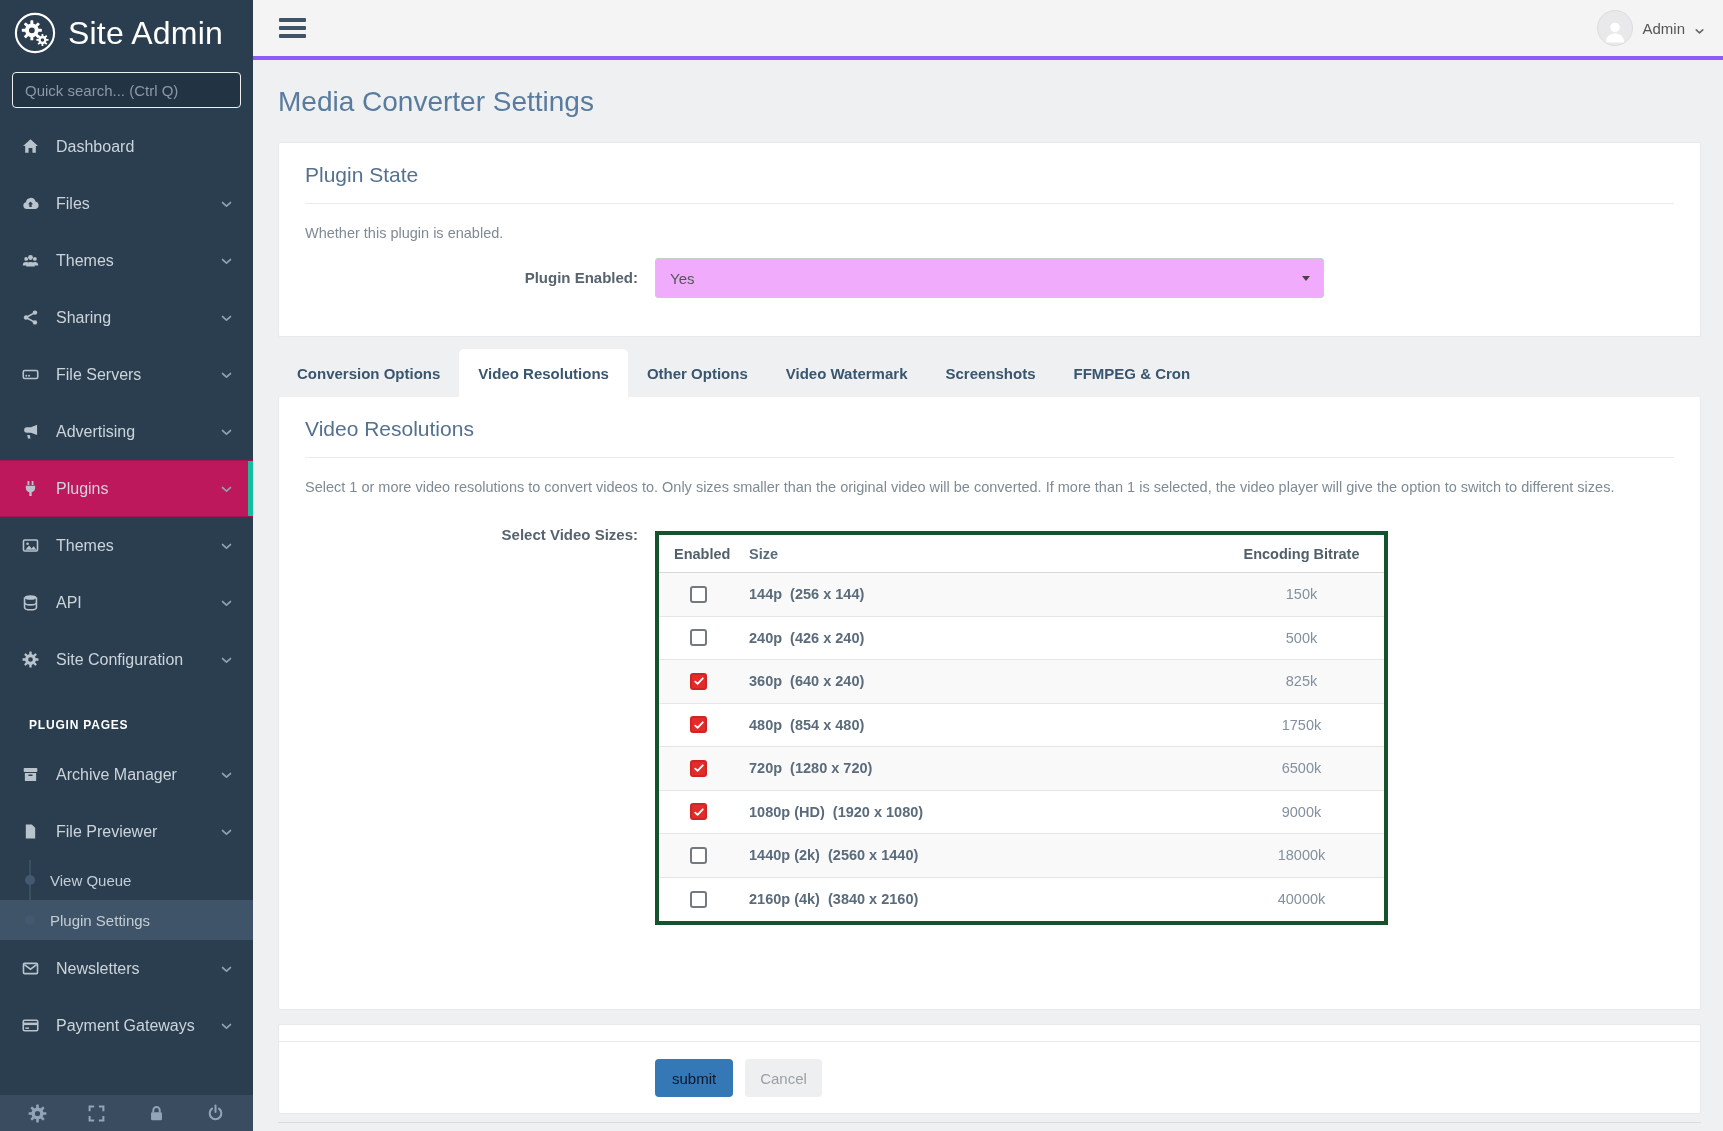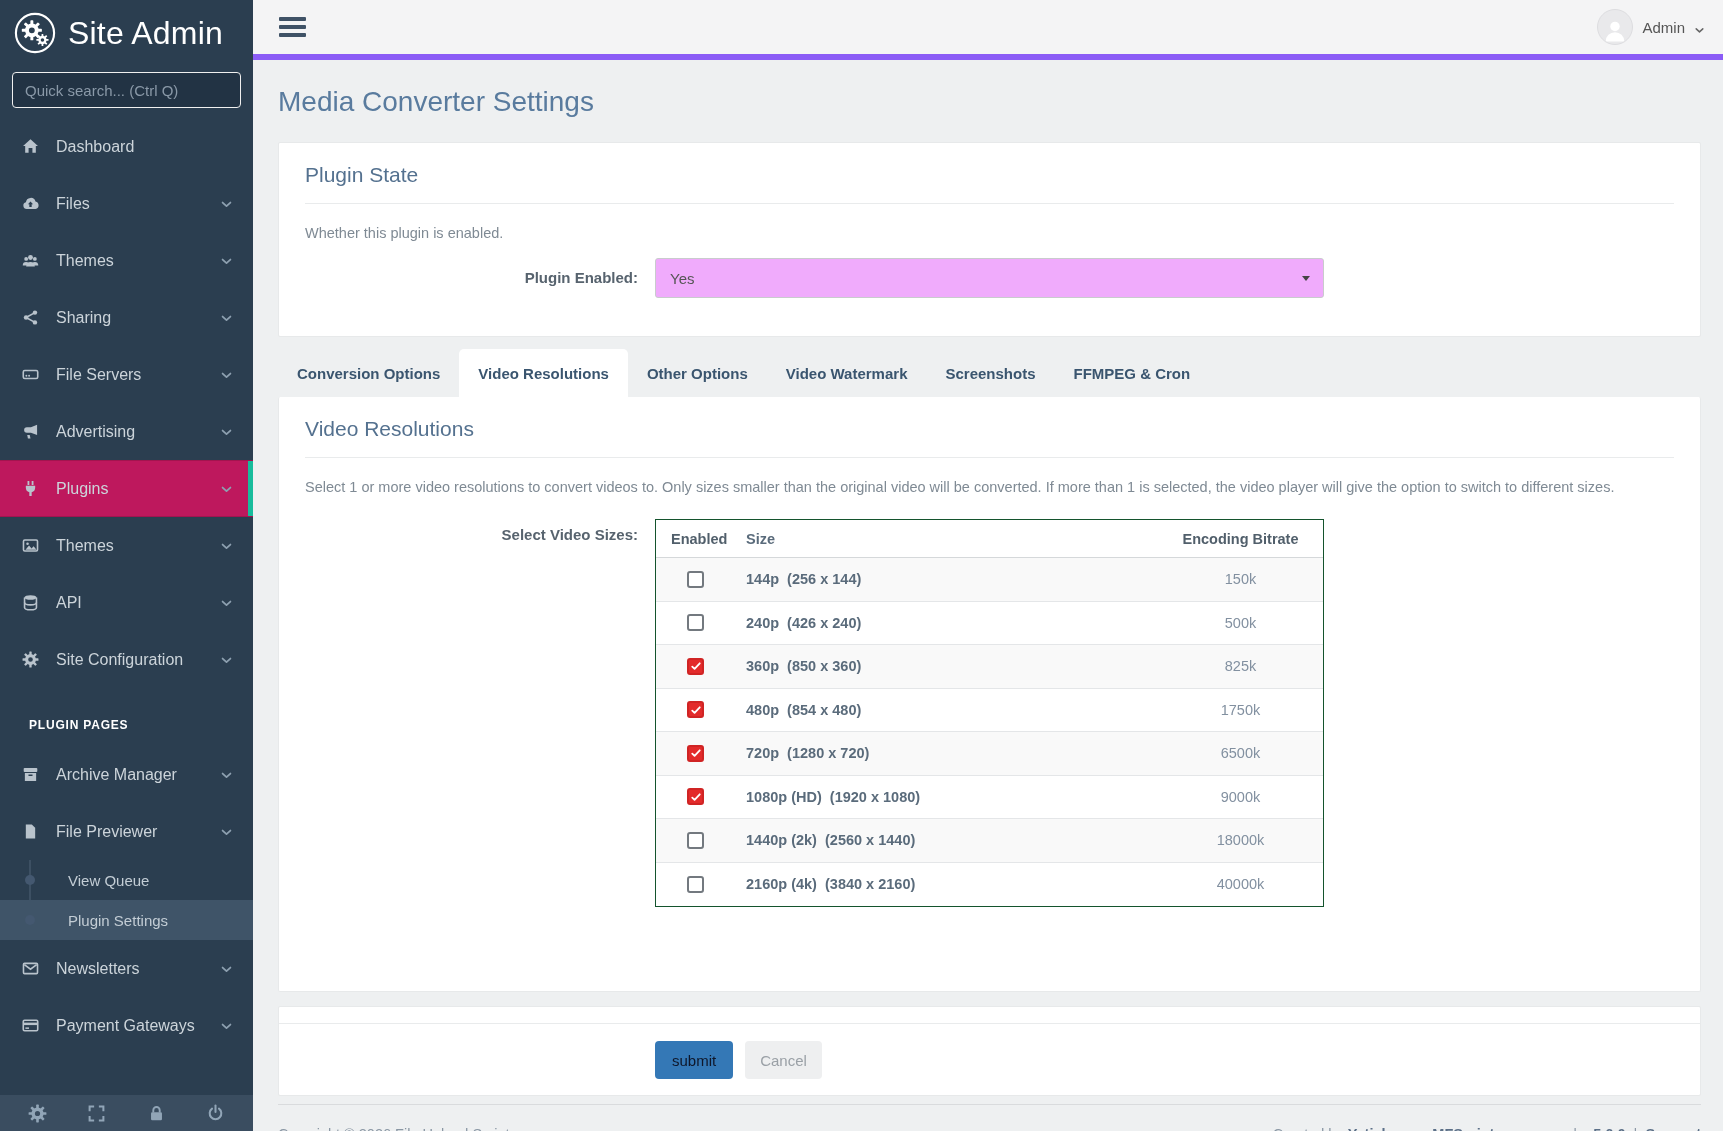--- a/index.html
+++ b/index.html
@@ -29,33 +29,33 @@
   .nav-item.active { background:#be185d; border-top:1px solid rgba(0,0,0,.14);
     border-bottom:1px solid rgba(0,0,0,.14); }
   .nav-item.accent::after { content:""; position:absolute; right:0; top:0; bottom:0;
     width:5px; background:#18bc9c; }
   .nav-heading { color:#fff; font-size:12px; font-weight:bold; letter-spacing:.8px;
     padding:30px 0 14px 29px; }
   .submenu { position:relative; }
   .submenu::before { content:""; position:absolute; left:29px; top:0; bottom:0;
     width:2px; background:#3d5063; }
   .subitem { position:relative; height:40px; display:flex; align-items:center;
-    padding-left:68px; cursor:pointer; }
+    padding-left:50px; cursor:pointer; }
   .subitem::before { content:""; position:absolute; left:25px; top:15px; width:10px; height:10px;
     border-radius:50%; background:#445870; }
   .subitem .nav-lb { color:#c3cdd5; font-size:15px; }
   .subitem.active { background:#3f5468; }
   .side-bottom { margin-top:auto; height:36px; background:#3a4d60; display:flex;
     align-items:center; justify-content:space-around; padding:0 8px; }
   .side-bottom .bicon { color:#91a5b7; width:19px; height:19px; cursor:pointer; }
   .side-bottom .bicon svg { width:19px; height:19px; }
 
   
   .main { flex:1; display:flex; flex-direction:column; height:100%; }
-  .topbar { height:60px; background:#f4f4f5; border-bottom:6px solid #8b5cf6;
+  .topbar { height:60px; background:#f4f4f5; border-bottom:4px solid #8b5cf6;
     display:flex; align-items:center; padding:0 18px 0 26px; flex:none; }
   .hamburger { width:27px; cursor:pointer; }
   .hamburger span { display:block; height:4px; background:#3f5266; border-radius:1px; margin:4px 0; }
   .top-right { margin-left:auto; display:flex; align-items:center; gap:9px; cursor:pointer; }
   .avatar { width:36px; height:36px; border-radius:50%; background:#e9e9eb;
     border:1px solid #dddde0; overflow:hidden; display:flex; align-items:flex-end; justify-content:center; }
   .avatar svg { width:26px; height:26px; color:#fff; }
   .admin-name { font-size:15px; color:#555; }
   .admin-caret { width:11px; height:11px; color:#666; }
   .admin-caret svg { width:11px; height:11px; }
@@ -81,21 +81,21 @@
     border-left:4.5px solid transparent; border-right:4.5px solid transparent;
     border-top:5.5px solid #444; }
   #card1 { padding-bottom:38px; }
 
   .tabs { display:flex; align-items:stretch; margin-top:12px; height:48px; }
   .tab { padding:0 19px; display:flex; align-items:center; font-size:15px; font-weight:bold;
     color:#3a556f; cursor:pointer; white-space:nowrap; }
   .tab.active { background:#fff; border-radius:5px 5px 0 0; }
 
   #card2 { border-top:none; padding-bottom:84px; }
-  .vtable { width:669px; border:1px solid #14532d; margin-top:3px; }
+  .vtable { width:733px; border:4px solid #14532d; margin-top:15px; }
   .t-head { display:flex; align-items:center; height:38px; border-bottom:1px solid #d5d8da;
     font-size:14.5px; font-weight:bold; color:#515f6b; background:#fff; }
   .t-row { display:flex; align-items:center; height:43.5px; border-bottom:1px solid #e4e6e8;
     background:#fff; }
   .t-row:last-child { border-bottom:none; }
   .t-row.stripe { background:#f9f9f9; }
   .c-en { width:90px; flex:none; padding-left:15px; }
   .c-en-cell { width:90px; flex:none; padding-left:31px; display:flex; align-items:center; }
   .c-size { flex:1; font-size:14.5px; font-weight:bold; color:#5a6b7b; white-space:pre; }
   .c-bit { width:165px; flex:none; text-align:center; }
@@ -456,21 +456,21 @@
                     <div class="c-bit c-bit-v">500k</div>
                   </div>
                   <div class="t-row stripe">
                     <div class="c-en-cell">
                       <span class="cb on">
                         <svg viewBox="0 0 16 16" fill="currentColor">
                           <path d="M3 8.8l3.1 3L13 4.4" fill="none" stroke="#fff" stroke-width="2.4" stroke-linecap="round" stroke-linejoin="round"></path>
                         </svg>
                       </span>
                     </div>
-                    <div class="c-size">360p  (850 x 360)</div>
+                    <div class="c-size">360p  (640 x 240)</div>
                     <div class="c-bit c-bit-v">825k</div>
                   </div>
                   <div class="t-row">
                     <div class="c-en-cell">
                       <span class="cb on">
                         <svg viewBox="0 0 16 16" fill="currentColor">
                           <path d="M3 8.8l3.1 3L13 4.4" fill="none" stroke="#fff" stroke-width="2.4" stroke-linecap="round" stroke-linejoin="round"></path>
                         </svg>
                       </span>
                     </div>

